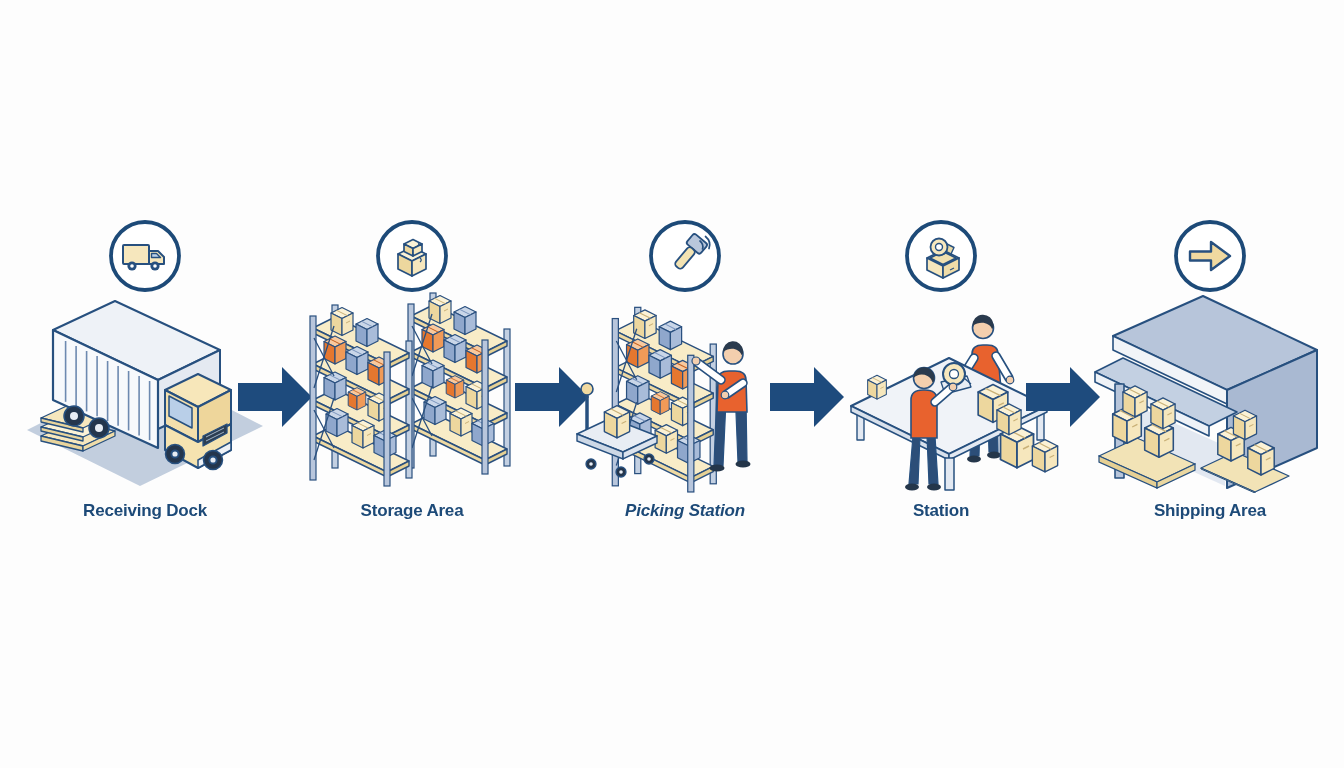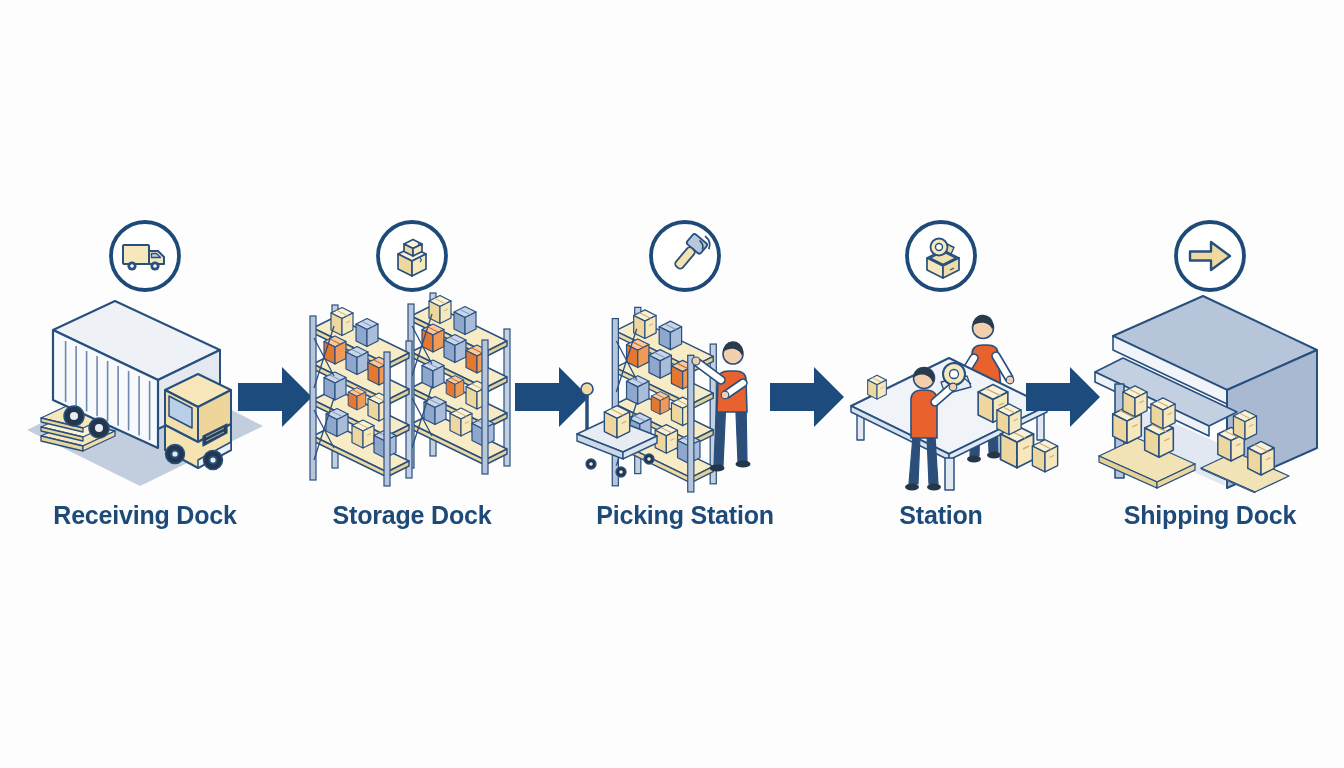--- a/index.html
+++ b/index.html
@@ -11,21 +11,21 @@
   }
   .canvas{position:absolute;inset:0;}
   .stage{
     position:absolute;top:218px;
     display:flex;flex-direction:column;align-items:center;
   }
   .stage-icon{flex:0 0 auto;}
   .stage-illus{margin-top:-6px;}
   .stage-label{
     margin-top:8px;
-    font-size:25px;font-weight:700;color:#1d4a78;letter-spacing:-0.2px;
+    font-size:17px;font-weight:700;color:#1d4a78;letter-spacing:-0.2px;
     white-space:nowrap;text-align:center;
   }
   .flow-arrow{position:absolute;top:365px;}
   svg{display:block;}
 </style>
 </head>
 <body>
 
 <svg width="0" height="0" style="position:absolute" aria-hidden="true">
   <defs>
@@ -178,28 +178,28 @@
       <path d="M44,24.5 q2,1.5 0,3 M46,40 q2.5,2 0,4" stroke="#27507f" stroke-width="1.2" fill="none"></path>
     </svg>
     <svg class="stage-illus" width="230" height="205" viewBox="0 0 230 205">
       <g transform="translate(98,-12)">
           <use href="#rack"></use>
         </g>
       <g>
           <use href="#rack"></use>
         </g>
     </svg>
-    <div class="stage-label">Storage Dock</div>
+    <div class="stage-label">Storage Area</div>
   </div>
 
   <svg class="flow-arrow" style="left:515px;" width="76" height="64" viewBox="0 0 76 64">
     <polygon points="0,18 44,18 44,2 74,32 44,62 44,46 0,46" fill="#1e4b7d"></polygon>
   </svg>
 
-  <div class="stage" style="left:570px;width:230px;">
+  <div class="stage" style="left:570px;width:230px;font-style:italic;">
     <svg class="stage-icon" width="76" height="76" viewBox="0 0 76 76">
       <circle cx="38" cy="38" r="34" fill="#ffffff" stroke="#1d4a78" stroke-width="3.8"></circle>
       <g transform="rotate(40 38 40)">
         <rect x="29" y="15" width="18" height="13" rx="2.5" fill="#b9c7dc" stroke="#27507f" stroke-width="1.8"></rect>
         <rect x="33.5" y="28" width="9" height="24" rx="3.5" fill="#f3e3b2" stroke="#27507f" stroke-width="1.8"></rect>
       </g>
       <path d="M53,23 q4,3.5 2.5,8" stroke="#27507f" stroke-width="1.7" fill="none" stroke-linecap="round"></path>
       <path d="M58.5,18.5 q6,5 3.5,12" stroke="#27507f" stroke-width="1.7" fill="none" stroke-linecap="round"></path>
     </svg>
     <svg class="stage-illus" width="240" height="205" viewBox="0 0 240 205">
@@ -375,16 +375,16 @@
             <use href="#cube-cream"></use>
           </g>
         <g transform="translate(176,160) scale(1.2)">
             <use href="#cube-cream"></use>
           </g>
         <g transform="translate(160,128) scale(1.05)">
             <use href="#cube-cream"></use>
           </g>
       </g>
     </svg>
-    <div class="stage-label">Shipping Dock</div>
+    <div class="stage-label">Shipping Area</div>
   </div>
 
 </div>
 
 </body></html>

